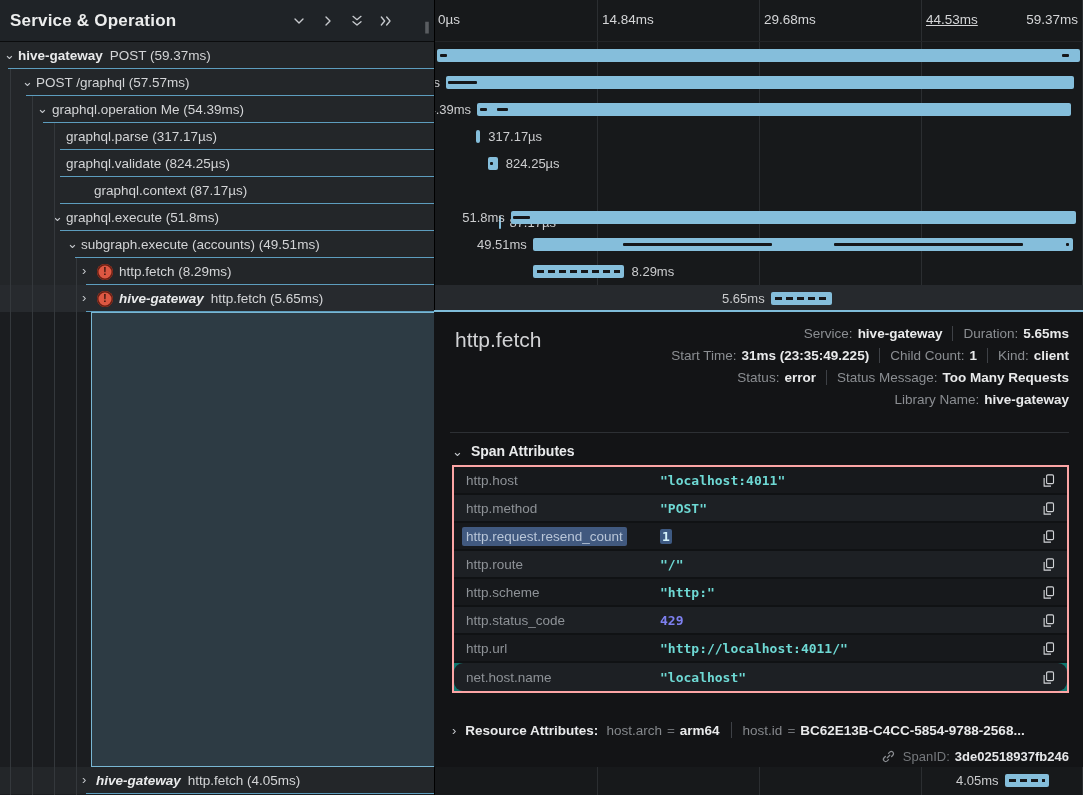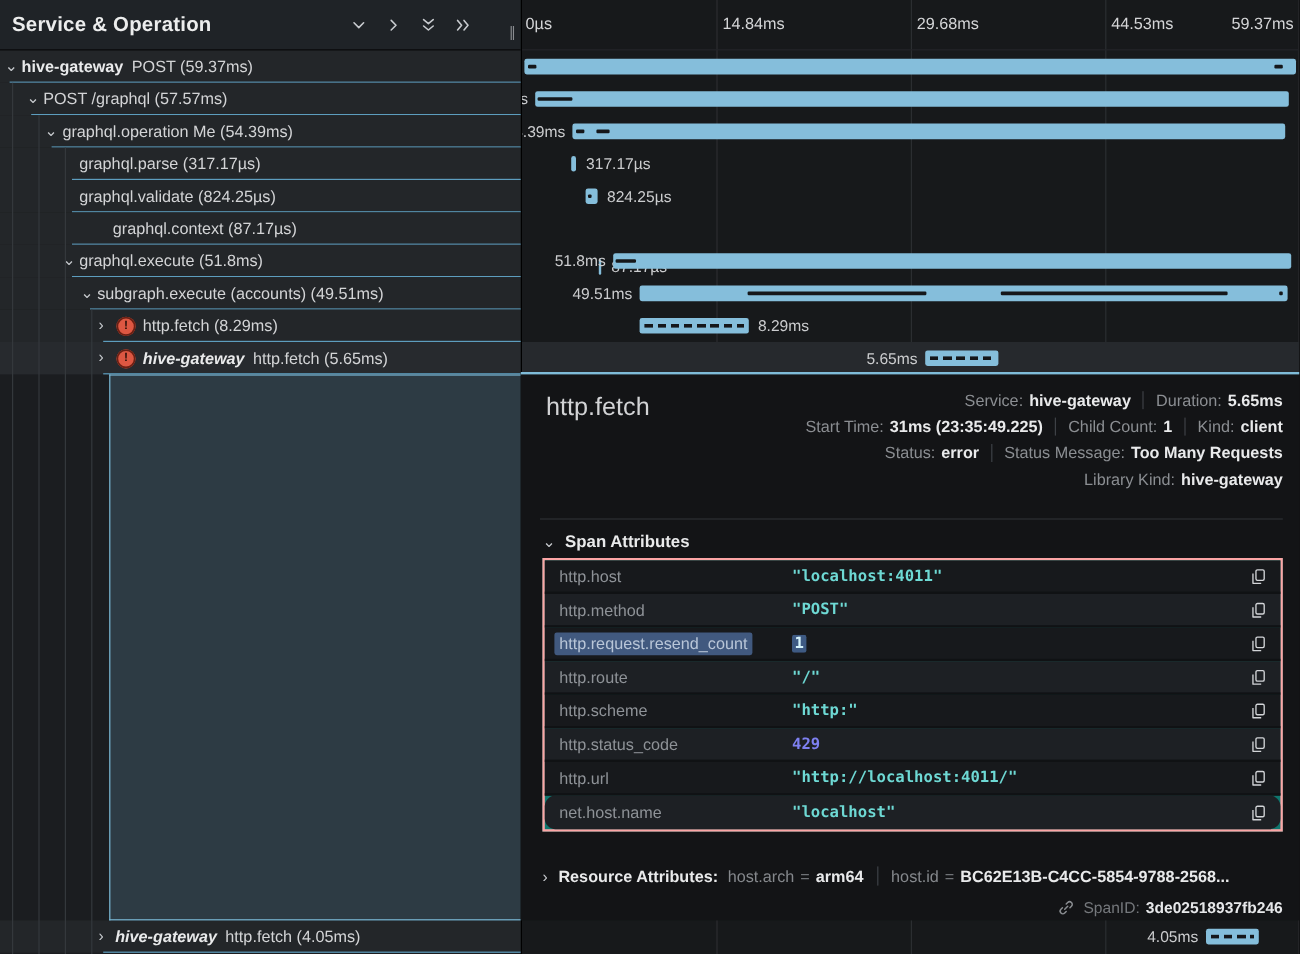--- a/index.html
+++ b/index.html
@@ -211,21 +211,21 @@
   <div class="tpanel">
     <div class="grid" style="left:25%;"></div>
     <div class="grid" style="left:50%;"></div>
     <div class="grid" style="left:75%;"></div>
     <div class="grid" style="left:calc(100% - 1px);"></div>
 
     <div class="theader">
       <span class="tick" style="left:3px;">0µs</span>
       <span class="tick" style="left:calc(25% + 5px);">14.84ms</span>
       <span class="tick" style="left:calc(50% + 5px);">29.68ms</span>
-      <span class="tick" style="left:calc(75% + 5px);">44.53ms</span>
+      <span class="tick" style="left:calc(75% + 5px);text-decoration:underline;">44.53ms</span>
       <span class="tick" style="right:5px;">59.37ms</span>
     </div>
 
     <div id="timeline-rows">
         <div class="tlrow" style="top: 42px;">
           <div class="bar" style="left: 0.3%; width: 99.3%;"></div>
           <div class="mark" style="left: 0.8%; width: 1%;"></div>
           <div class="mark" style="left: 96.8%; width: 1%;"></div>
         </div>
         <div class="tlrow" style="top: 69px;">
@@ -300,21 +300,21 @@
           <span class="mvalue">client</span>
         </div>
         <div class="mline">
           <span class="mlabel">Status:</span>
           <span class="mvalue">error</span>
           <span class="msep"></span>
           <span class="mlabel">Status Message:</span>
           <span class="mvalue">Too Many Requests</span>
         </div>
         <div class="mline">
-          <span class="mlabel">Library Kind:</span>
+          <span class="mlabel">Library Name:</span>
           <span class="mvalue">hive-gateway</span>
         </div>
       </div>
     <div class="ddivider"></div>
 
     <div class="sectionhdr">
       <span class="chev">⌄</span><span>Span Attributes</span>
     </div>
 
     <div class="attrtable" id="attrtable">

